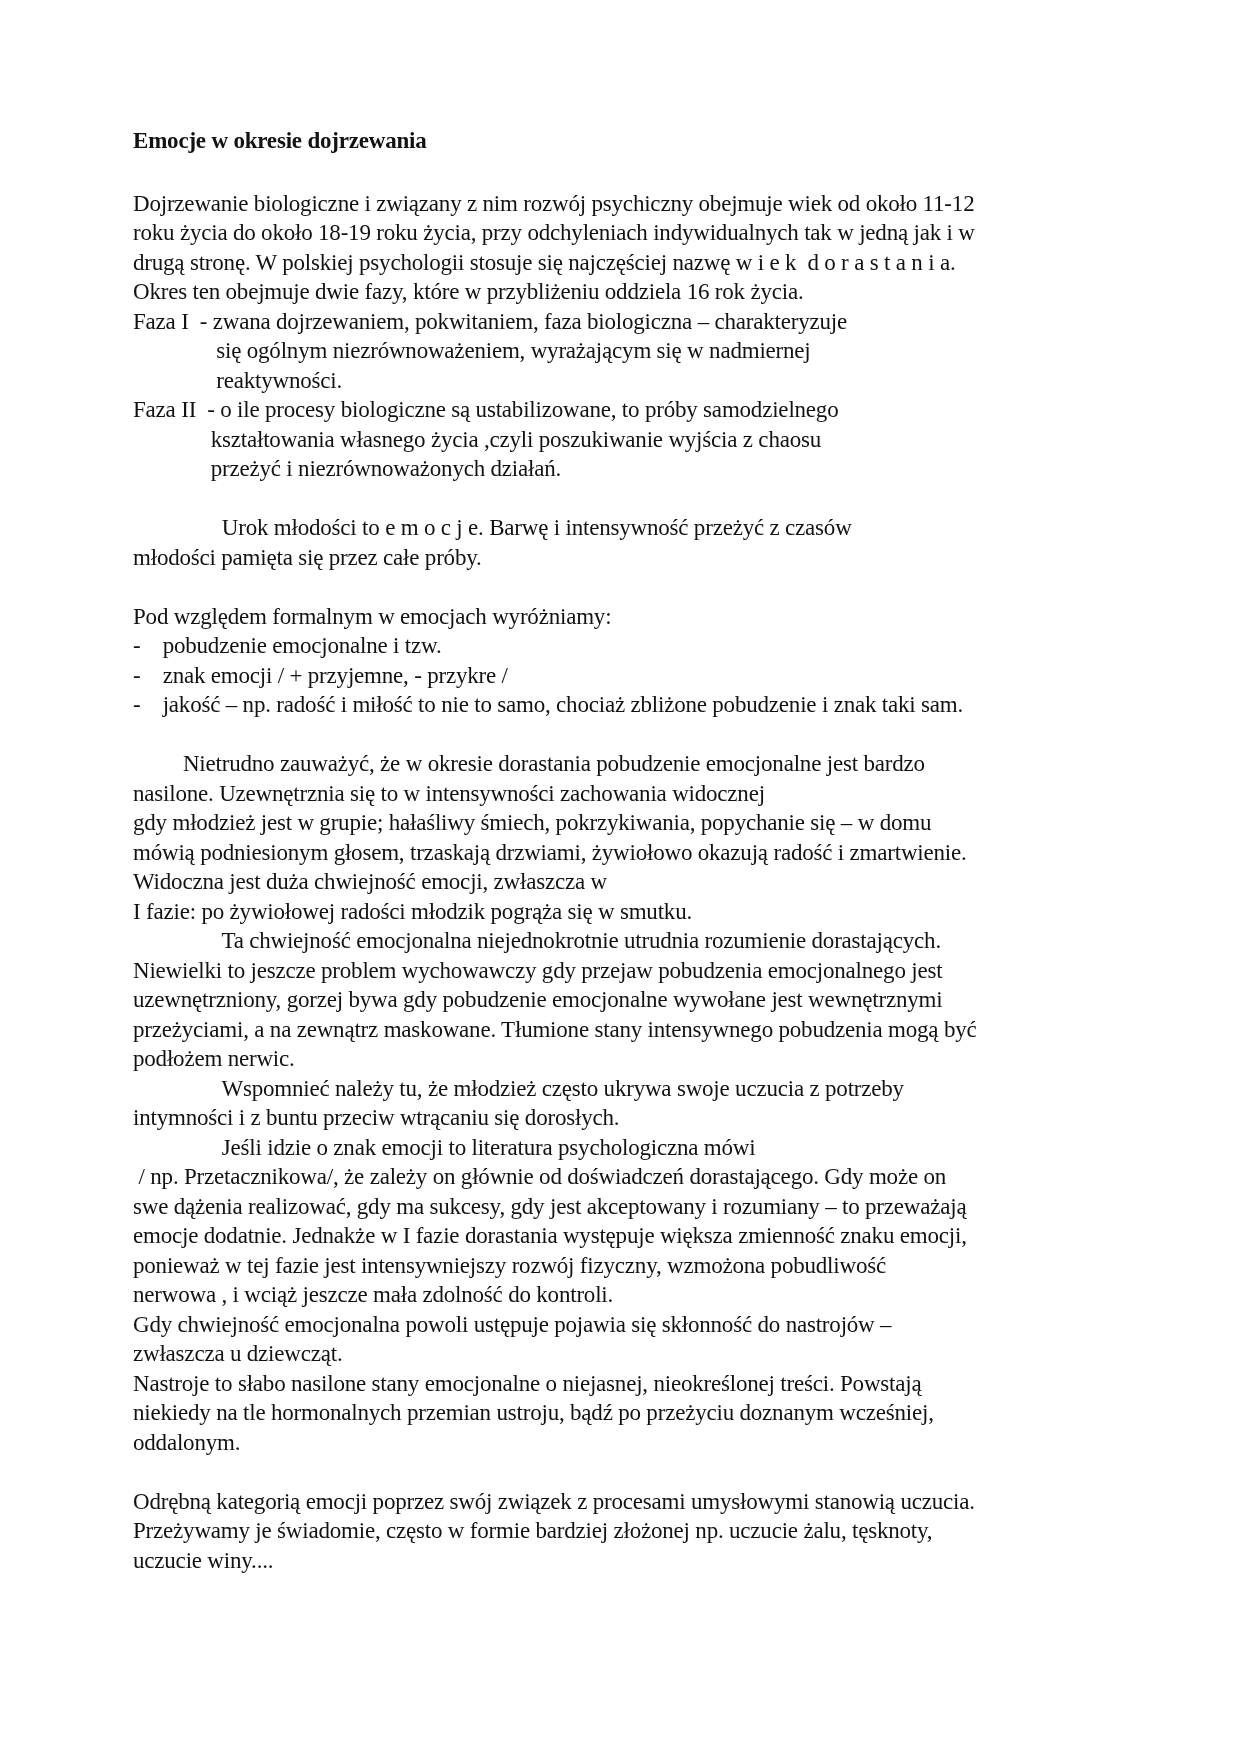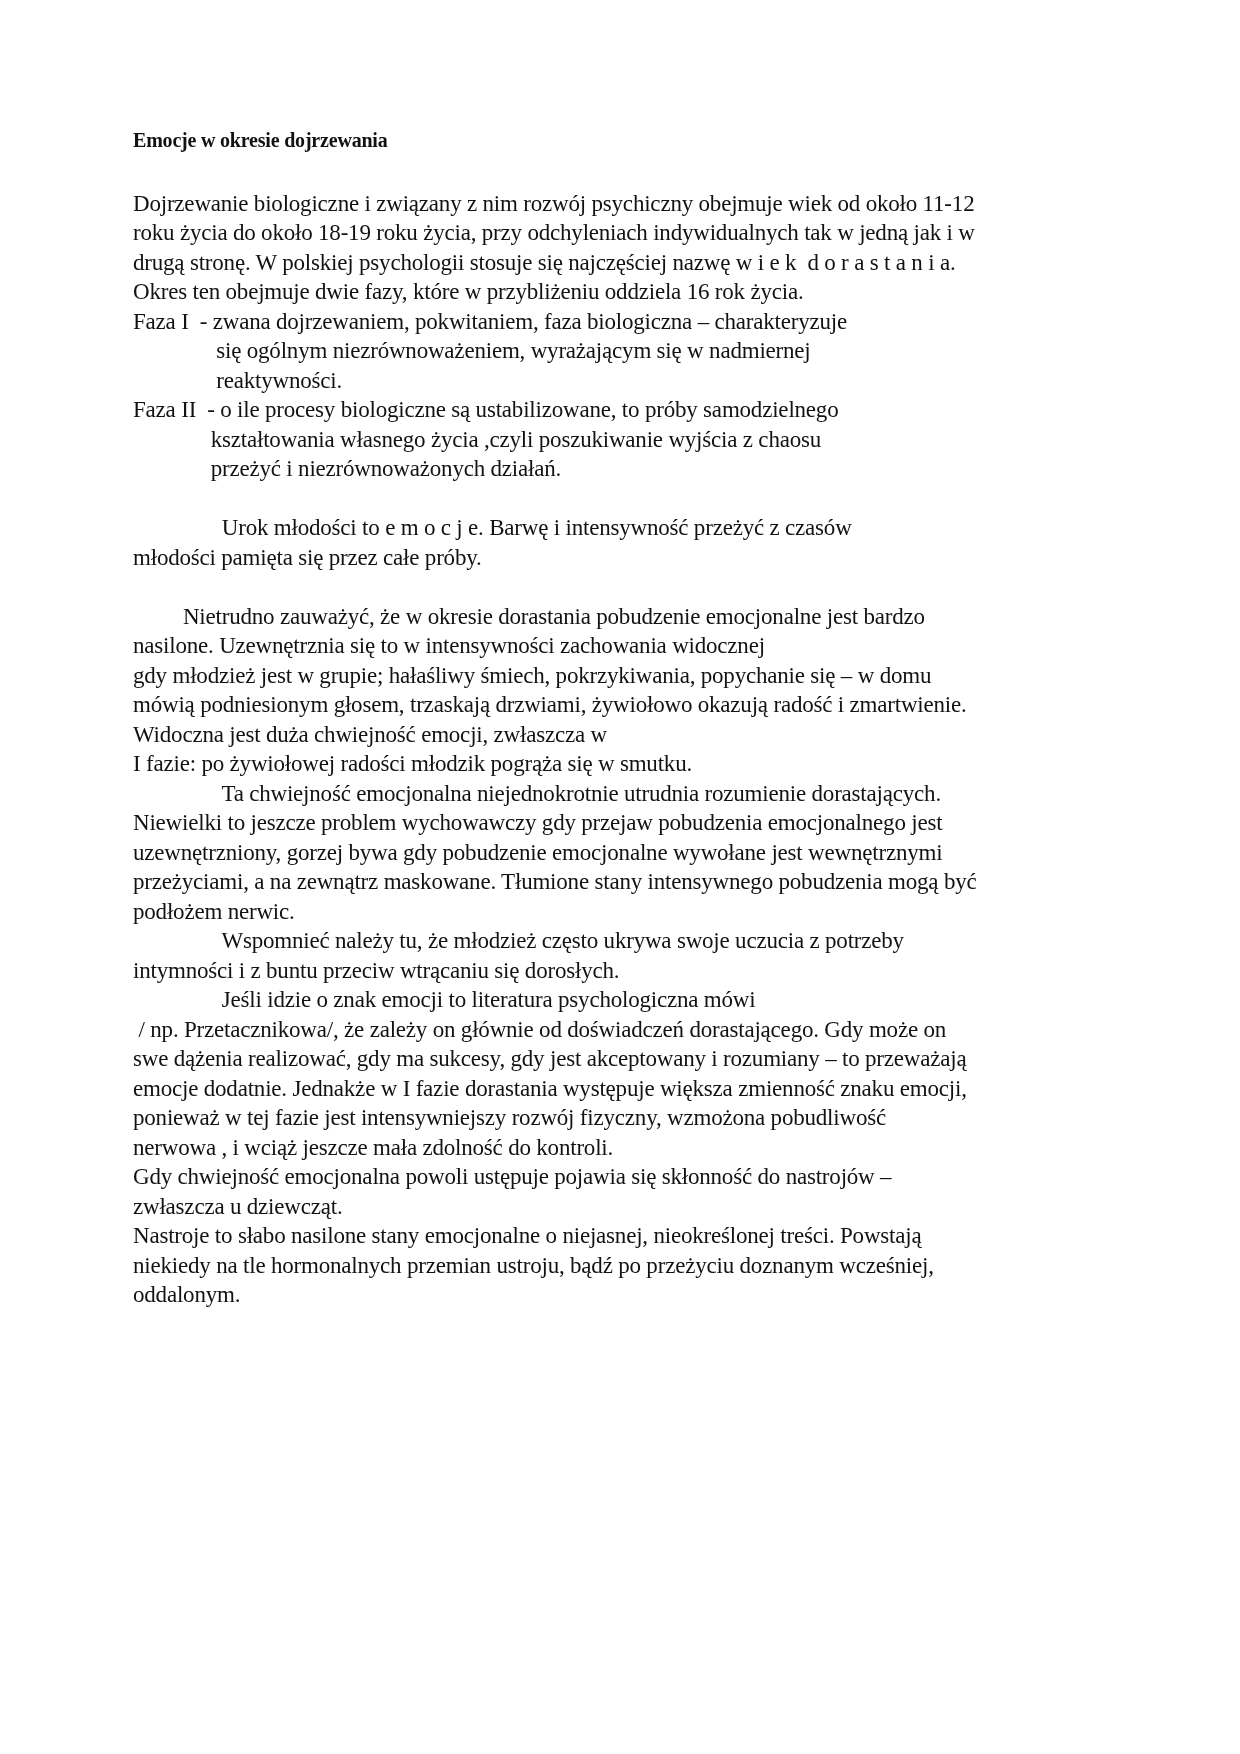--- a/index.html
+++ b/index.html
@@ -22,21 +22,21 @@
     font-size: 23px;
     line-height: 29.5px;
     color: #121212;
     letter-spacing: -0.2px;
   }
   .block {
     white-space: pre;
     margin: 0 0 29.5px 0;
   }
   .doc-title {
-    font-size: 20px;
+    font-size: 23px;
     font-weight: bold;
     white-space: pre;
     margin: 0 0 33px 0;
   }
 </style>
 </head>
 <body>
 
 <div class="page">
   <h1 class="doc-title">Emocje w okresie dojrzewania</h1>
@@ -48,20 +48,24 @@
 Faza I  - zwana dojrzewaniem, pokwitaniem, faza biologiczna – charakteryzuje
                się ogólnym niezrównoważeniem, wyrażającym się w nadmiernej
                reaktywności.
 Faza II  - o ile procesy biologiczne są ustabilizowane, to próby samodzielnego
               kształtowania własnego życia ,czyli poszukiwanie wyjścia z chaosu
               przeżyć i niezrównoważonych działań.</div>
 
   <div class="block">                Urok młodości to e m o c j e. Barwę i intensywność przeżyć z czasów
 młodości pamięta się przez całe próby.</div>
 
+  <div class="block">Pod względem formalnym w emocjach wyróżniamy:
+-    pobudzenie emocjonalne i tzw.
+-    znak emocji / + przyjemne, - przykre /
+-    jakość – np. radość i miłość to nie to samo, chociaż zbliżone pobudzenie i znak taki sam.</div>
 
   <div class="block">         Nietrudno zauważyć, że w okresie dorastania pobudzenie emocjonalne jest bardzo
 nasilone. Uzewnętrznia się to w intensywności zachowania widocznej
 gdy młodzież jest w grupie; hałaśliwy śmiech, pokrzykiwania, popychanie się – w domu
 mówią podniesionym głosem, trzaskają drzwiami, żywiołowo okazują radość i zmartwienie.
 Widoczna jest duża chwiejność emocji, zwłaszcza w
 I fazie: po żywiołowej radości młodzik pogrąża się w smutku.
                 Ta chwiejność emocjonalna niejednokrotnie utrudnia rozumienie dorastających.
 Niewielki to jeszcze problem wychowawczy gdy przejaw pobudzenia emocjonalnego jest
 uzewnętrzniony, gorzej bywa gdy pobudzenie emocjonalne wywołane jest wewnętrznymi
@@ -74,13 +78,16 @@
 swe dążenia realizować, gdy ma sukcesy, gdy jest akceptowany i rozumiany – to przeważają
 emocje dodatnie. Jednakże w I fazie dorastania występuje większa zmienność znaku emocji,
 ponieważ w tej fazie jest intensywniejszy rozwój fizyczny, wzmożona pobudliwość
 nerwowa , i wciąż jeszcze mała zdolność do kontroli.
 Gdy chwiejność emocjonalna powoli ustępuje pojawia się skłonność do nastrojów –
 zwłaszcza u dziewcząt.
 Nastroje to słabo nasilone stany emocjonalne o niejasnej, nieokreślonej treści. Powstają
 niekiedy na tle hormonalnych przemian ustroju, bądź po przeżyciu doznanym wcześniej,
 oddalonym.</div>
 
+  <div class="block">Odrębną kategorią emocji poprzez swój związek z procesami umysłowymi stanowią uczucia.
+Przeżywamy je świadomie, często w formie bardziej złożonej np. uczucie żalu, tęsknoty,
+uczucie winy....</div>
 </div>
 
 </body></html>

